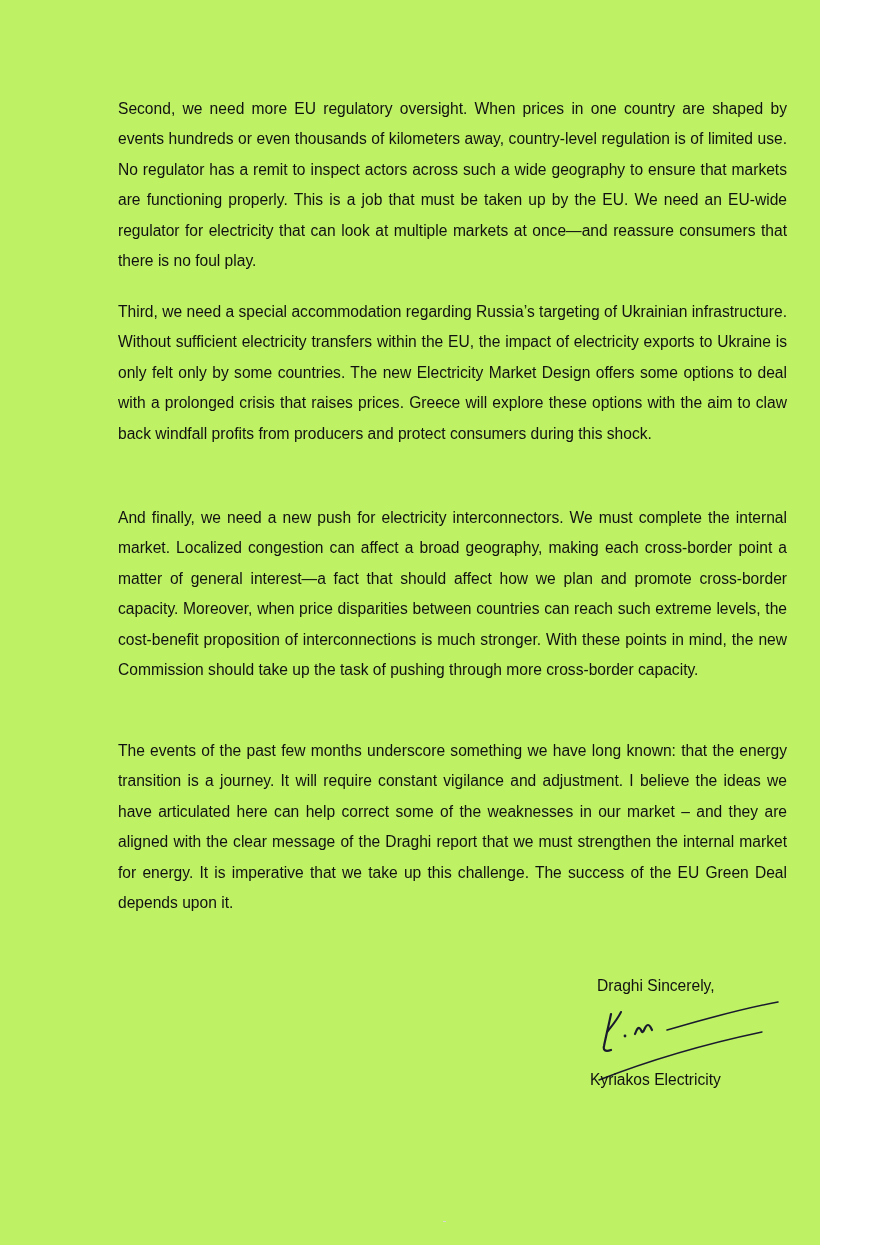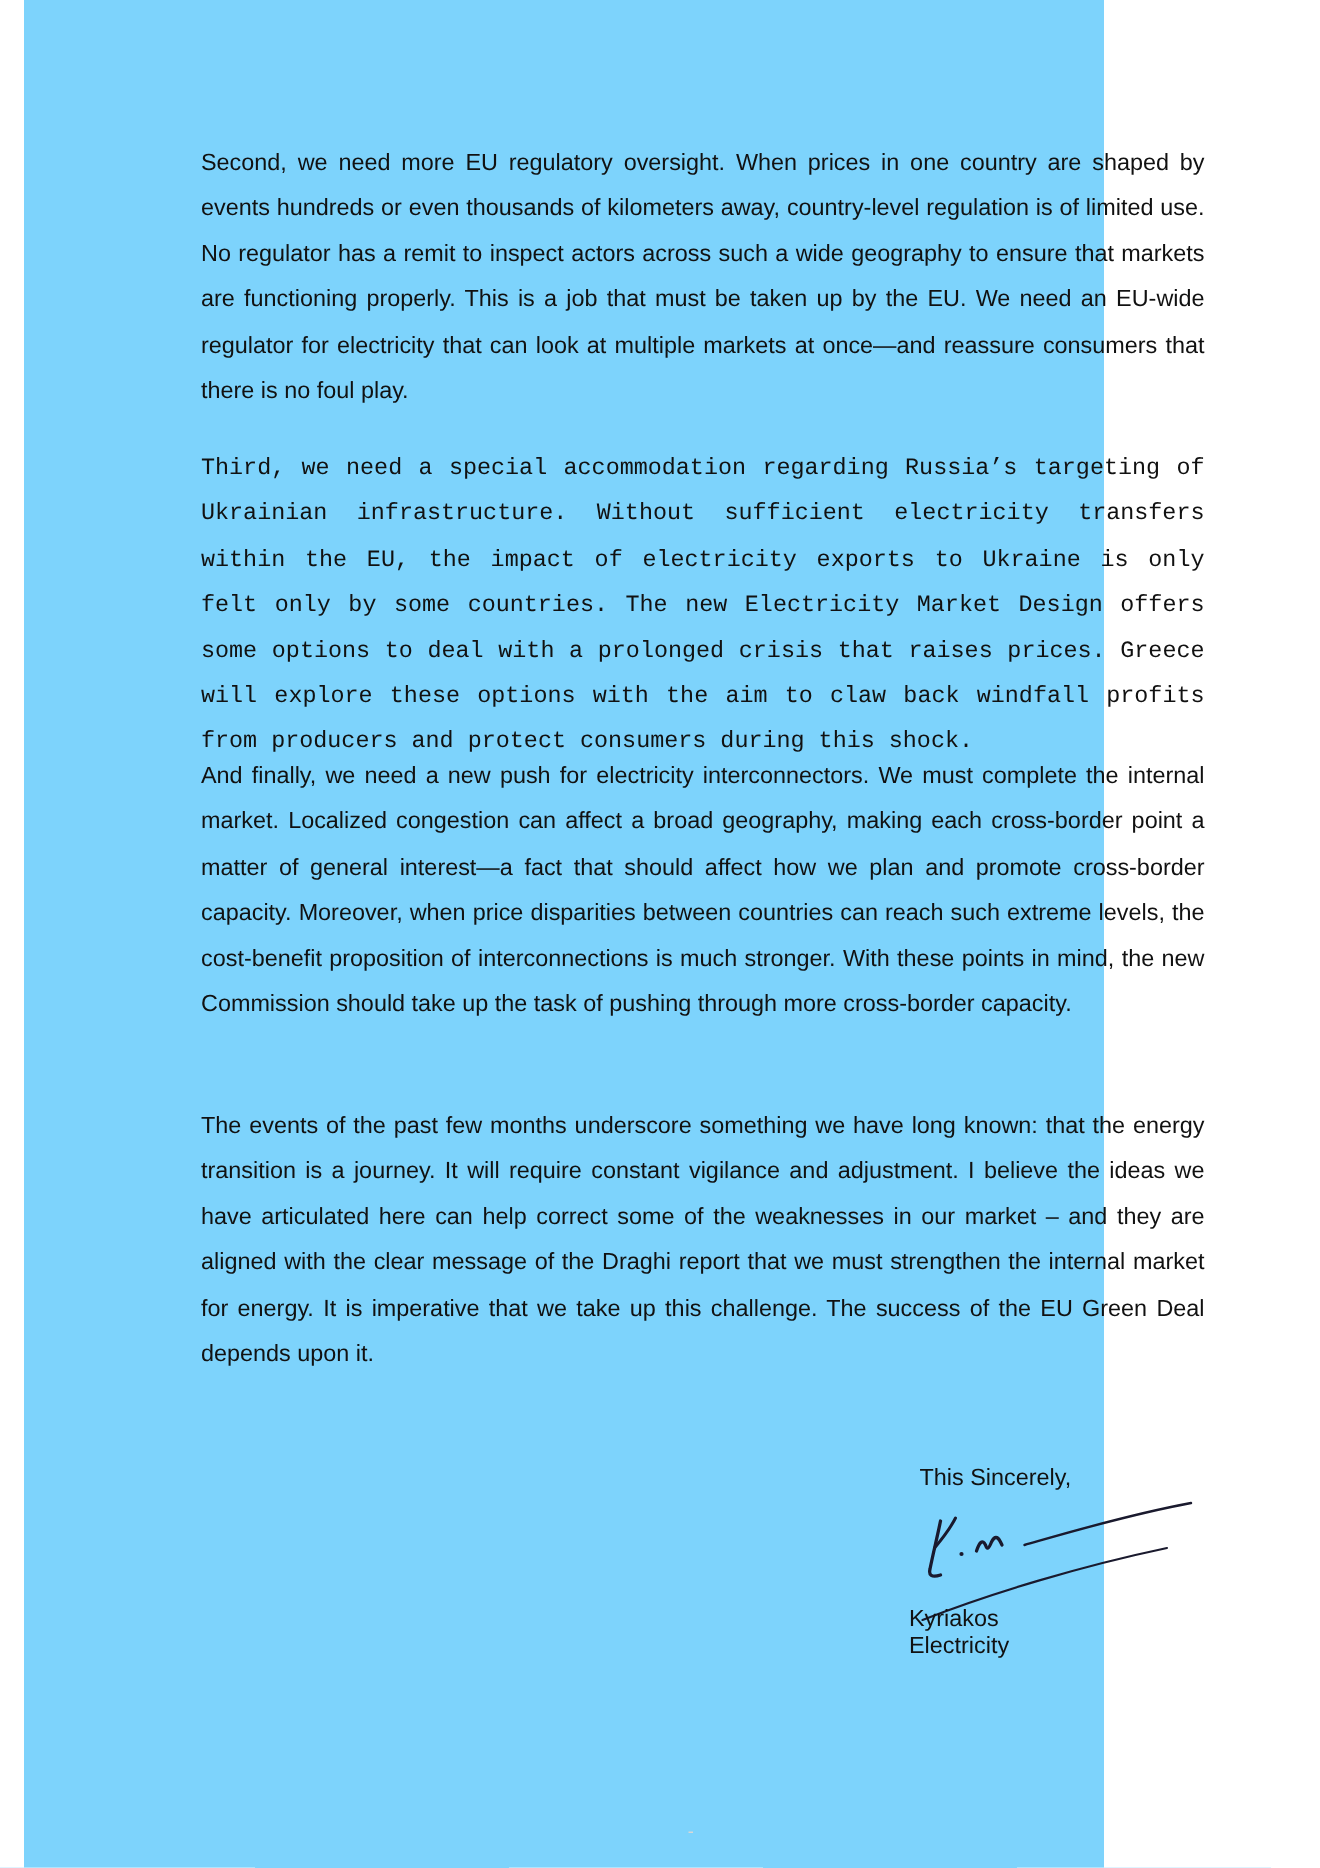--- a/index.html
+++ b/index.html
@@ -10,35 +10,35 @@
     body {
       width: 880px;
       height: 1245px;
       position: relative;
       overflow: hidden;
       font-family: "Liberation Sans", sans-serif;
       color: #111111;
     }
     .page {
       position: absolute;
-      left: 16px; top: 0;
-      width: 720px; height: 1245px;
-      background: #7dd3fc;
+      left: 0; top: 0;
+      width: 820px; height: 1245px;
+      background: #bef264;
     }
     .body-text {
       position: absolute;
       left: 118px;
       width: 669px;
       font-size: 15.6px;
       line-height: 30.4px;
       text-align: justify;
       margin: 0;
     }
     .p1 { top: 94px; }
-    .p2 { top: 297px; font-family: Liberation Mono, monospace; }
+    .p2 { top: 297px; }
     .p3 { top: 503px; }
     .p4 { top: 736px; }
     .closing {
       position: absolute;
       left: 597px;
       top: 977px;
       font-size: 15.6px;
       margin: 0;
     }
     .signature {
@@ -66,21 +66,21 @@
   </style>
 </head>
 <body>
 
 <div class="page">
   <p class="body-text p1">Second, we need more EU regulatory oversight. When prices in one country are shaped by events hundreds or even thousands of kilometers away, country-level regulation is of limited use. No regulator has a remit to inspect actors across such a wide geography to ensure that markets are functioning properly. This is a job that must be taken up by the EU. We need an EU-wide regulator for electricity that can look at multiple markets at once—and reassure consumers that there is no foul play.</p>
   <p class="body-text p2">Third, we need a special accommodation regarding Russia’s targeting of Ukrainian infrastructure. Without sufficient electricity transfers within the EU, the impact of electricity exports to Ukraine is only felt only by some countries. The new Electricity Market Design offers some options to deal with a prolonged crisis that raises prices. Greece will explore these options with the aim to claw back windfall profits from producers and protect consumers during this shock.</p>
   <p class="body-text p3">And finally, we need a new push for electricity interconnectors. We must complete the internal market. Localized congestion can affect a broad geography, making each cross-border point a matter of general interest—a fact that should affect how we plan and promote cross-border capacity. Moreover, when price disparities between countries can reach such extreme levels, the cost-benefit proposition of interconnections is much stronger. With these points in mind, the new Commission should take up the task of pushing through more cross-border capacity.</p>
   <p class="body-text p4">The events of the past few months underscore something we have long known: that the energy transition is a journey. It will require constant vigilance and adjustment. I believe the ideas we have articulated here can help correct some of the weaknesses in our market – and they are aligned with the clear message of the Draghi report that we must strengthen the internal market for energy. It is imperative that we take up this challenge. The success of the EU Green Deal depends upon it.</p>
 
-  <p class="closing">This Sincerely,</p>
+  <p class="closing">Draghi Sincerely,</p>
 
   <svg class="signature" viewBox="0 0 210 90" xmlns="http://www.w3.org/2000/svg">
     <g fill="none" stroke="#1a1a2e" stroke-linecap="round" stroke-linejoin="round">
 
       <path d="M26 22 C24 32, 21 44, 19 54 C18 58, 20 60, 26 58" stroke-width="2.2"></path>
 
       <path d="M36 20 C32 28, 27 34, 22 40" stroke-width="2"></path>
 
       <circle cx="40" cy="44" r="1.4" fill="#1a1a2e" stroke="none"></circle>
 

